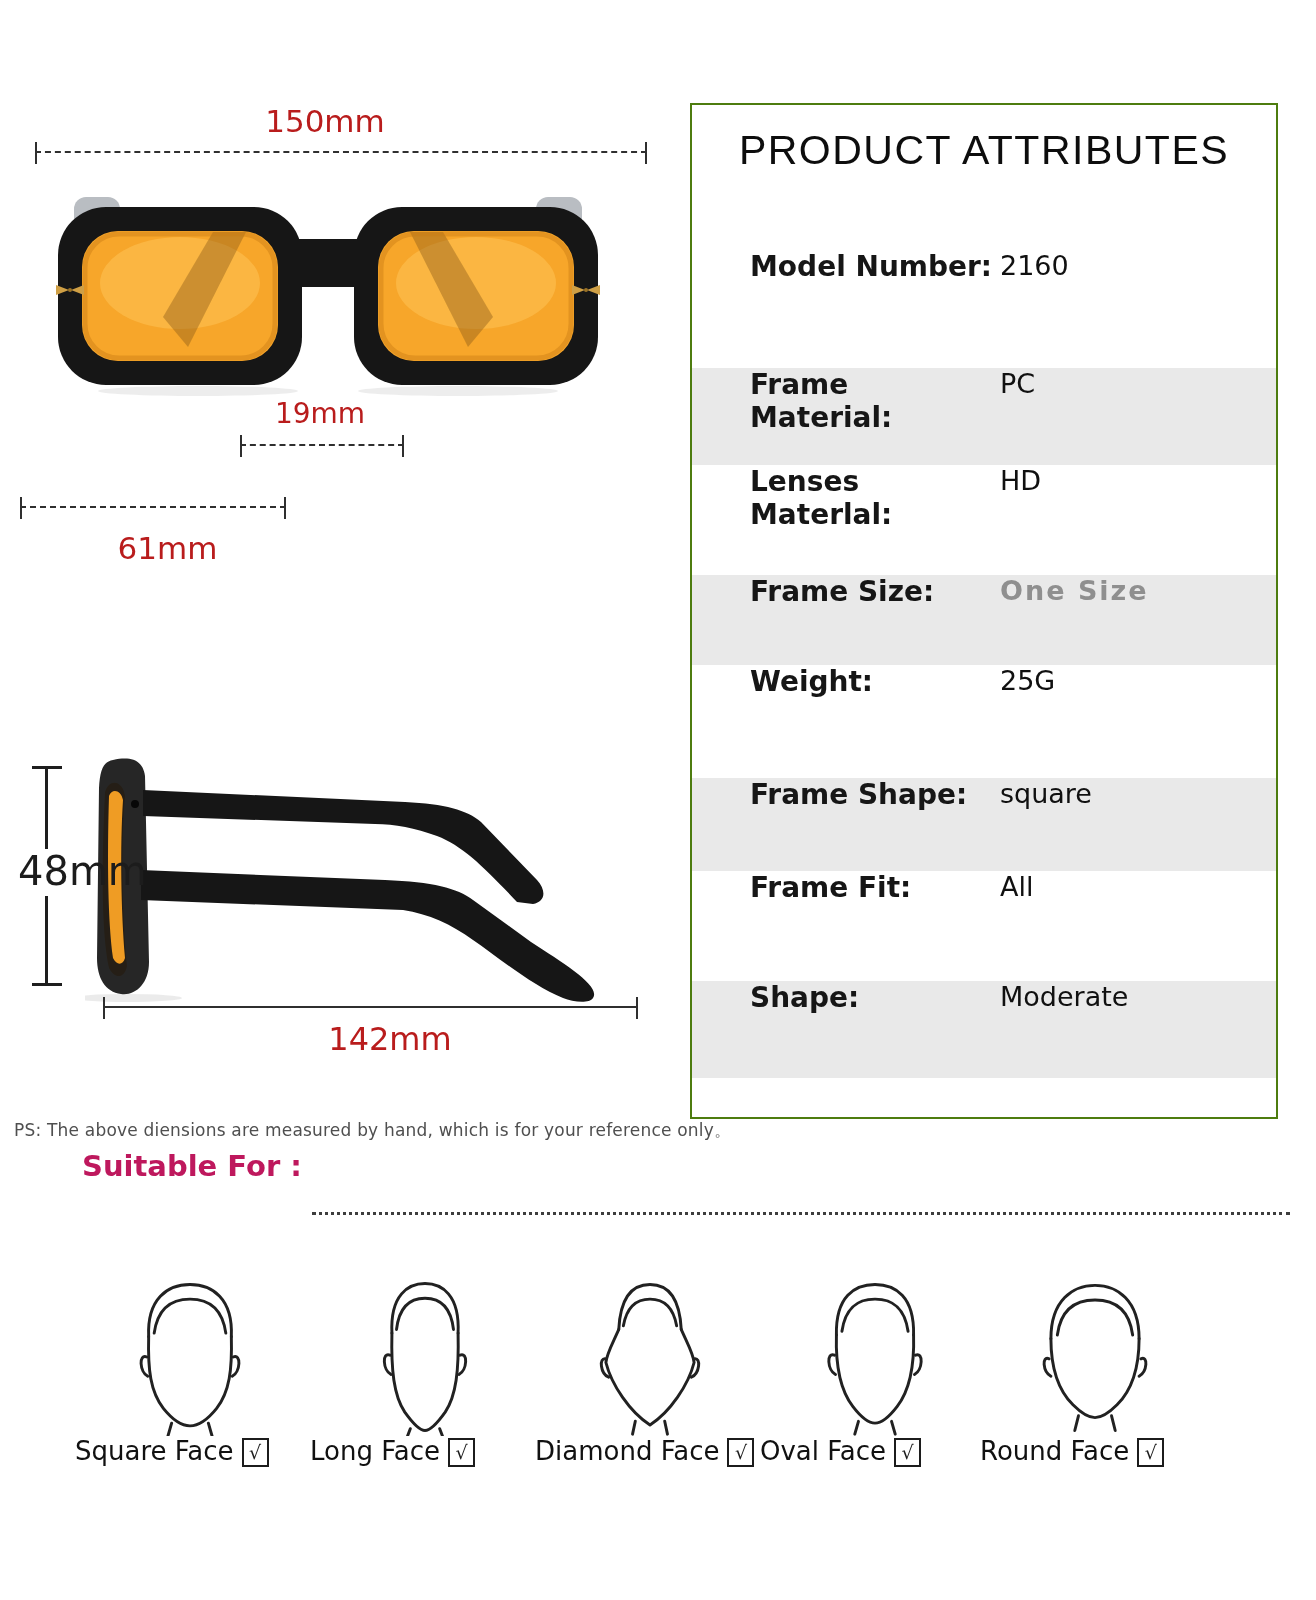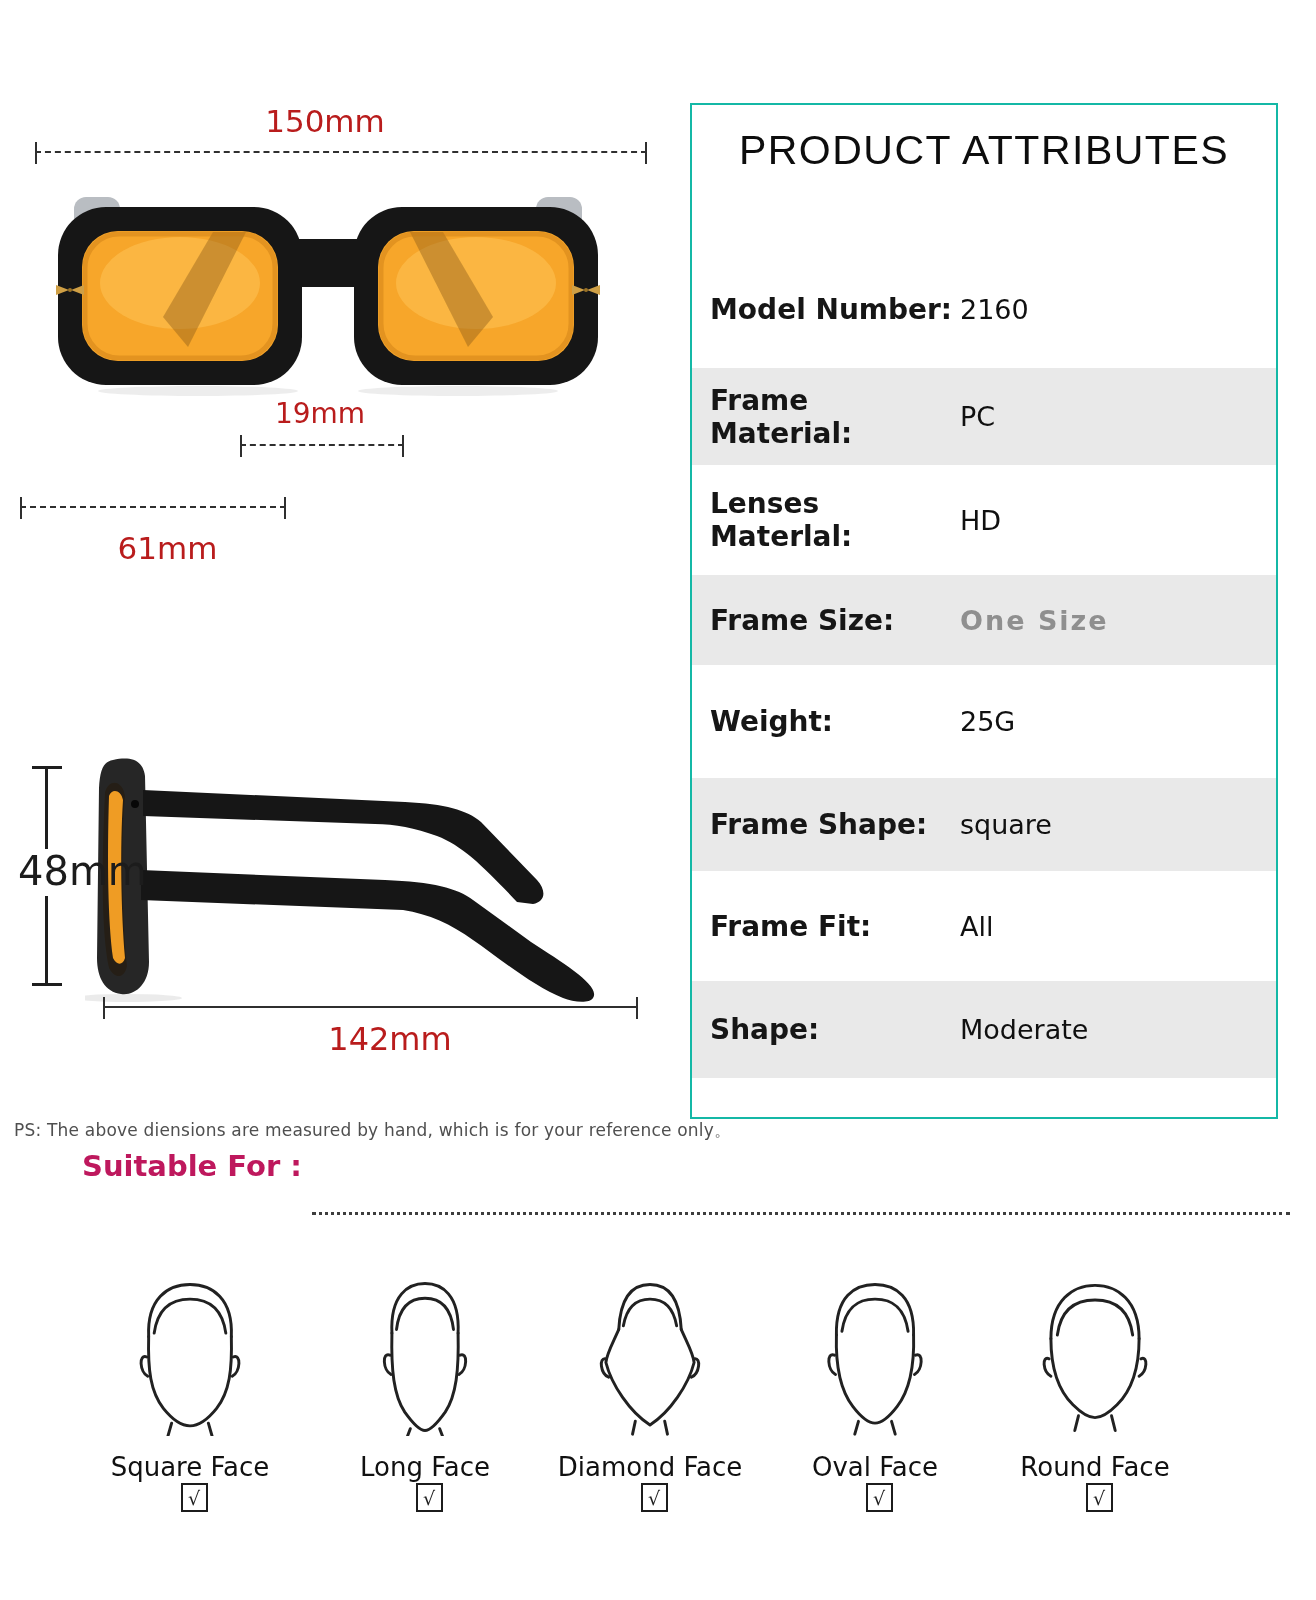--- a/index.html
+++ b/index.html
@@ -13,38 +13,38 @@
   .dim-line .tick{position:absolute;top:-11px;width:2px;height:22px;background:#2f2f2f;}
   .dim-line .tick.l{left:0;}
   .dim-line .tick.r{right:0;}
   .vline{position:absolute;width:3px;}
   .vline .seg{position:absolute;left:0;width:3px;background:#1e1e1e;}
   .vline .serif{position:absolute;left:-13px;width:30px;height:3px;background:#1e1e1e;}
   .ps-note{position:absolute;font-size:17px;color:#4f4f4f;letter-spacing:.2px;white-space:nowrap;}
 
   
   .panel{position:absolute;left:690px;top:103px;width:588px;height:1016px;
-         border:2px solid #14b8a6;background:#fff;box-sizing:border-box;}
+         border:2px solid #4d7c0f;background:#fff;box-sizing:border-box;}
   .panel-title{margin-top:22px;text-align:center;font-family:"Liberation Sans",sans-serif;
                font-size:41px;letter-spacing:1.5px;color:#0d0d0d;font-weight:400;}
   .rows{position:absolute;left:0;right:0;top:145px;}
-  .attr-row{display:flex;align-items:center;background:#fff;}
+  .attr-row{display:flex;background:#fff;padding-left:40px;}
   .attr-row.shaded{background:#e9e9e9;}
   .attr-row .label{margin-left:18px;width:250px;font-size:28px;font-weight:600;color:#161616;}
   .attr-row .value{font-size:27px;font-weight:500;color:#101010;}
   .attr-row .value.muted{color:#8f8f8f;letter-spacing:2px;font-weight:600;}
   .r0{height:118px;} .r1{height:97px;} .r2{height:110px;} .r3{height:90px;}
   .r4{height:113px;} .r5{height:93px;} .r6{height:110px;} .r7{height:97px;}
 
   
   .suit-head{position:absolute;left:82px;top:1149px;font-size:29px;font-weight:700;color:#be185d;white-space:nowrap;}
   .dot-leader{position:absolute;left:312px;top:1192px;width:978px;height:20px;border-bottom:3.5px dotted #3d3d3d;}
   .face-block{position:absolute;top:1278px;width:230px;text-align:center;}
   .face-block svg{display:block;margin:0 auto;}
-  .face-label{margin-top:16px;font-size:26px;color:#111;white-space:nowrap;display:flex;align-items:center;flex-direction:column;}
+  .face-label{margin-top:0;font-size:26px;color:#111;white-space:nowrap;display:flex;align-items:center;}
   .checkbox{display:inline-flex;align-items:center;justify-content:center;width:23px;height:25px;
             border:2.5px solid #1c1c1c;margin-left:8px;font-size:19px;color:#1c1c1c;position:relative;top:1px;}
   .face-svg path{fill:none;stroke:#212121;stroke-width:3.2;stroke-linecap:round;stroke-linejoin:round;}
 </style>
 </head>
 <body>
 
 <div class="canvas">
 
   <div class="dim-label" style="left:230px;top:103px;width:190px;font-size:31px;">150mm</div>

